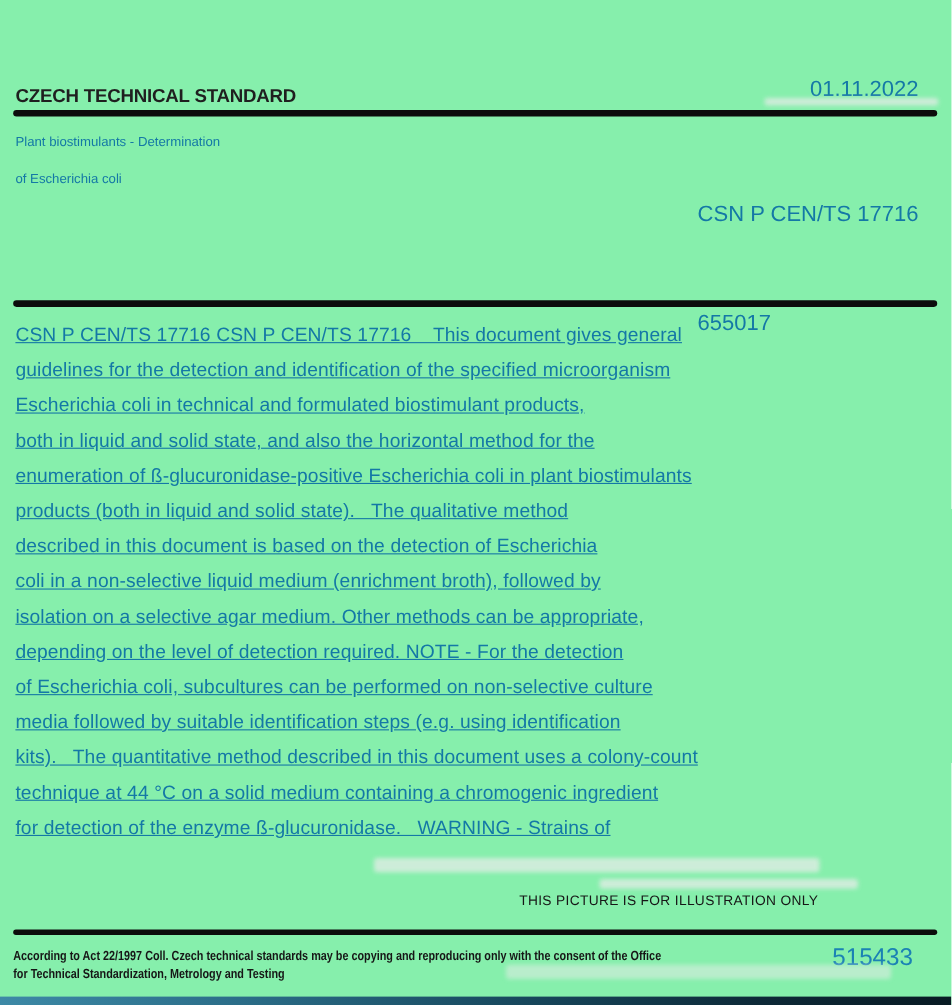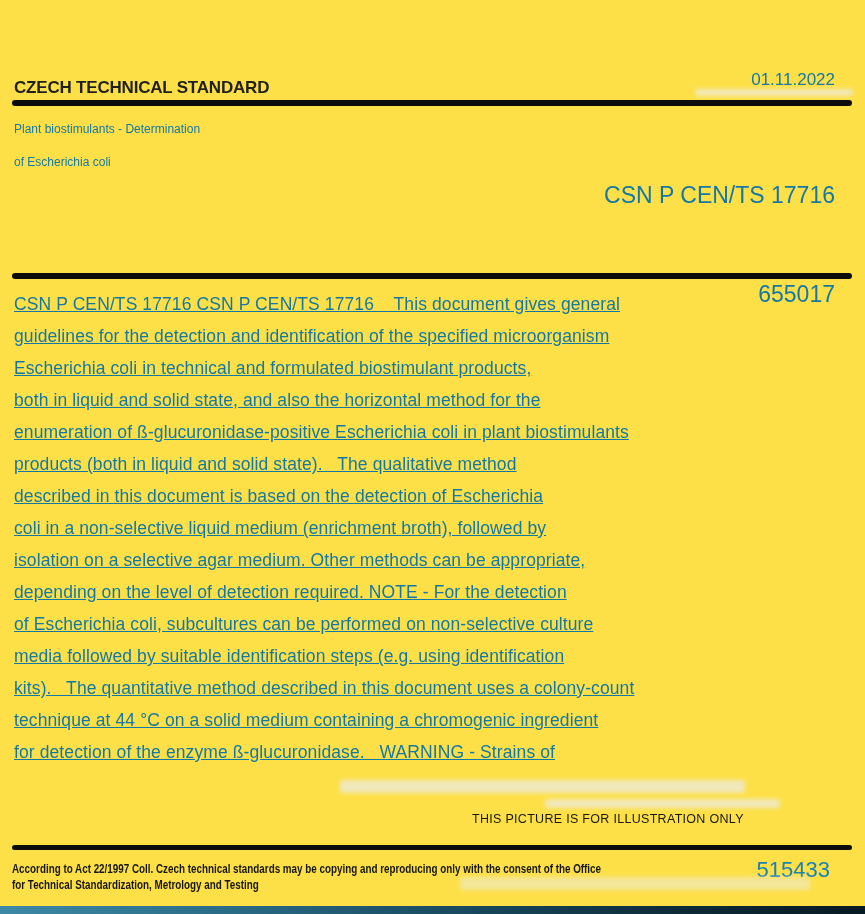--- a/index.html
+++ b/index.html
@@ -3,40 +3,40 @@
 <meta charset="utf-8">
 <style>
   * { margin: 0; padding: 0; box-sizing: border-box; }
   html, body { background: #ffffff; }
   body { font-family: "Liberation Sans", sans-serif; }
 
   .page {
     position: relative;
     width: 865px;
     height: 914px;
-    background: #fde047;
+    background: #86efac;
     overflow: hidden;
   }
 
   .std-label {
     position: absolute;
     left: 14px;
     top: 78px;
     font-size: 17px;
     font-weight: bold;
     letter-spacing: -0.2px;
     color: #1f1f1f;
     white-space: nowrap;
   }
 
   .date {
     position: absolute;
     right: 30px;
     top: 70px;
-    font-size: 17px;
+    font-size: 20px;
     color: var(--teal, #1478a6);
     white-space: nowrap;
   }
 
   .rule {
     position: absolute;
     left: 12px;
     width: 840px;
     background: #0c0c0c;
     border-radius: 3px;
@@ -52,24 +52,23 @@
     font-size: 12px;
     line-height: 33px;
     color: var(--teal, #1478a6);
     white-space: pre-wrap;
   }
 
   .title-right {
     position: absolute;
     right: 30px;
     top: 113px;
-    font-size: 23px;
+    font-size: 20px;
     line-height: 33px;
     color: var(--teal, #1478a6);
-    text-align: right;
     white-space: pre-wrap;
   }
 
   .abstract {
     position: absolute;
     left: 14px;
     top: 288px;
     width: 800px;
     font-size: 17.5px;
     line-height: 32px;

